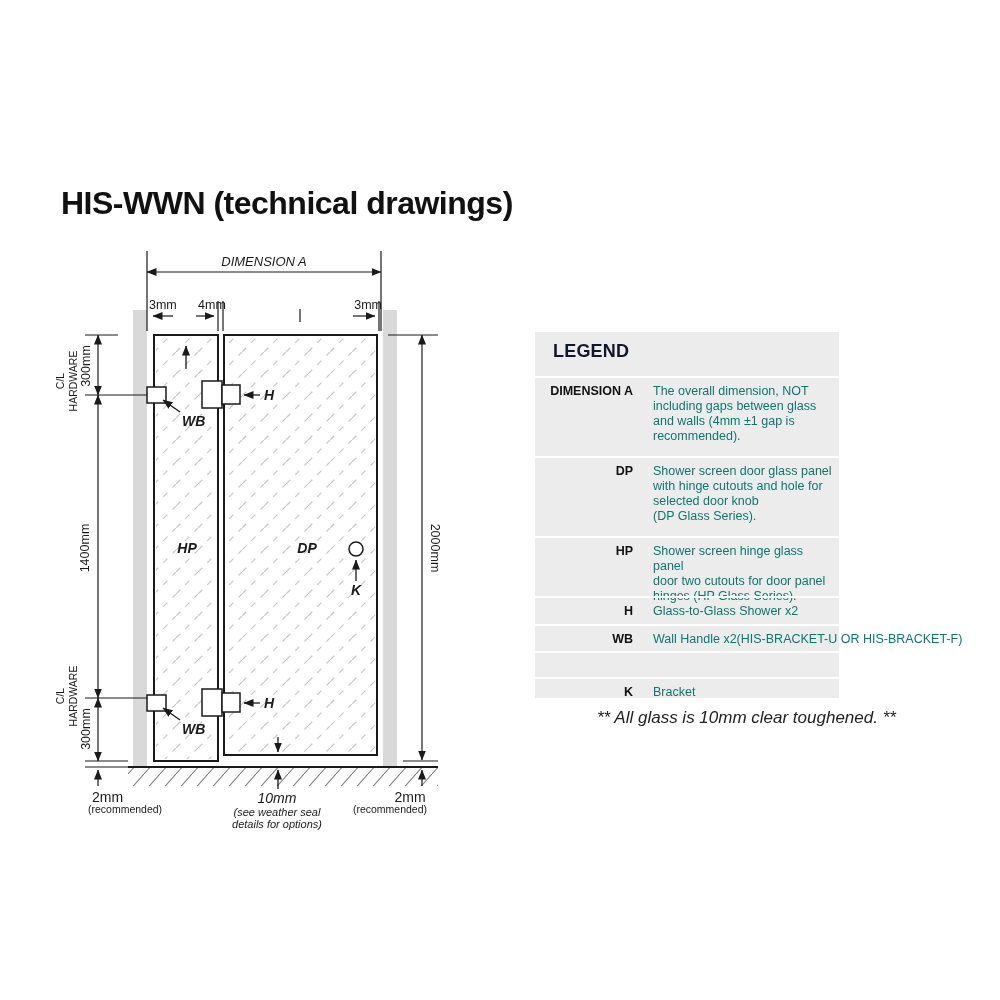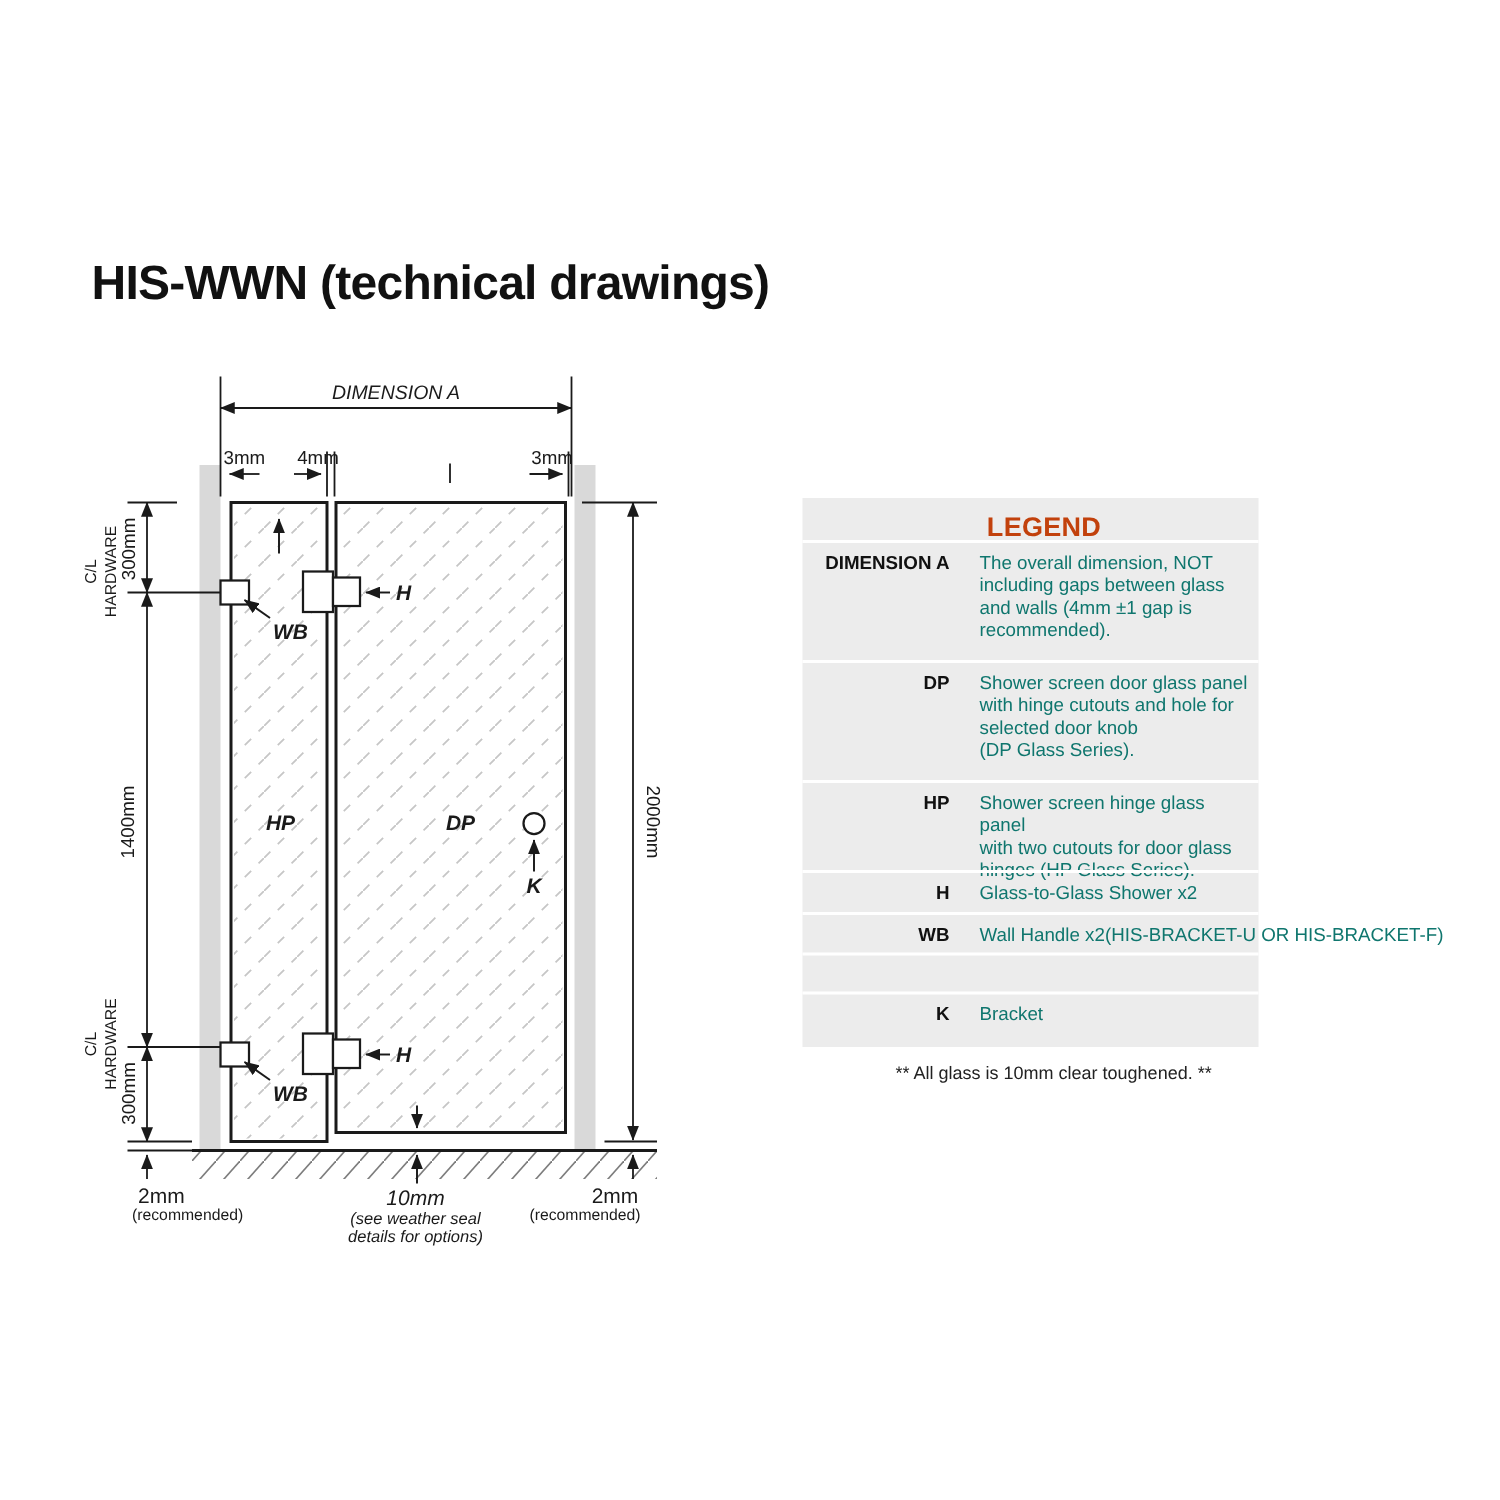--- a/index.html
+++ b/index.html
@@ -3,57 +3,57 @@
 <meta charset="utf-8">
 <style>
   * { margin:0; padding:0; box-sizing:border-box; }
   html,body { background:#fff; }
   .page {
     position:relative; width:1000px; height:1000px;
     background:#fff; overflow:hidden;
     font-family:"Liberation Sans", sans-serif; color:#1a1a1a;
   }
   .page-title {
-    position:absolute; left:61px; top:170px;
+    position:absolute; left:61px; top:185px;
     font-size:32px; font-weight:bold; letter-spacing:-0.5px; color:#111;
     white-space:nowrap;
   }
   svg.drawing { position:absolute; left:0; top:0; width:1000px; height:1000px; }
   svg text { fill:#1a1a1a; }
   .t-dim   { font-size:12.5px; }
   .t-dimit { font-size:13px; font-style:italic; }
   .t-lbl   { font-size:14px; font-weight:bold; font-style:italic; }
   .t-big   { font-size:14px; }
   .t-small { font-size:10.5px; }
   .t-note  { font-size:11px; font-style:italic; }
   .t-10mm  { font-size:14px; font-style:italic; }
 
   
   .legend {
     position:absolute; left:535px; top:332px; width:304px; height:366px;
     background:#ececec;
   }
   .lg-header {
-    height:28px; padding:9px 0 0 18px;
-    font-size:18px; font-weight:bold; letter-spacing:0.2px; color:#c2410c;text-align:center;
+    height:44px; padding:9px 0 0 18px;
+    font-size:18px; font-weight:bold; letter-spacing:0.2px; color:#0f172a;
   }
   .lg-row { position:relative; border-top:2px solid #fff; display:flex; align-items:flex-start; padding-top:6px; }
   .lg-term {
     flex:none; width:98px; text-align:right;
     font-size:12.5px; font-weight:bold; color:#111; line-height:15px;
   }
   .lg-desc {
     margin-left:20px; width:180px;
     font-size:12.5px; line-height:15px; color:#0f766e;
     white-space:pre-line;
   }
   .lg-desc.oneline { white-space:nowrap; width:auto; overflow:visible; }
   .lg-footnote {
     position:absolute; left:597px; top:708px;
-    font-size:12px; color:#222; white-space:nowrap;
+    font-size:17px; font-style:italic; color:#222; white-space:nowrap;
   }
 </style>
 </head>
 <body>
 
 <div class="page">
 
   <div class="page-title">HIS-WWN (technical drawings)</div>
 
   <svg class="drawing" viewBox="0 0 1000 1000" xmlns="http://www.w3.org/2000/svg">
@@ -186,21 +186,21 @@
     <div class="lg-row" style="height:80px">
       <div class="lg-term">DP</div>
       <div class="lg-desc">Shower screen door glass panel
 with hinge cutouts and hole for
 selected door knob
 (DP Glass Series).</div>
     </div>
     <div class="lg-row" style="height:60px">
       <div class="lg-term">HP</div>
       <div class="lg-desc">Shower screen hinge glass panel
-with two cutouts for door glass
+door two cutouts for door panel
 hinges (HP Glass Series).</div>
     </div>
     <div class="lg-row" style="height:28px">
       <div class="lg-term">H</div>
       <div class="lg-desc">Glass-to-Glass Shower x2</div>
     </div>
     <div class="lg-row" style="height:27px">
       <div class="lg-term">WB</div>
       <div class="lg-desc oneline">Wall Handle x2(HIS-BRACKET-U OR HIS-BRACKET-F)</div>
     </div>

